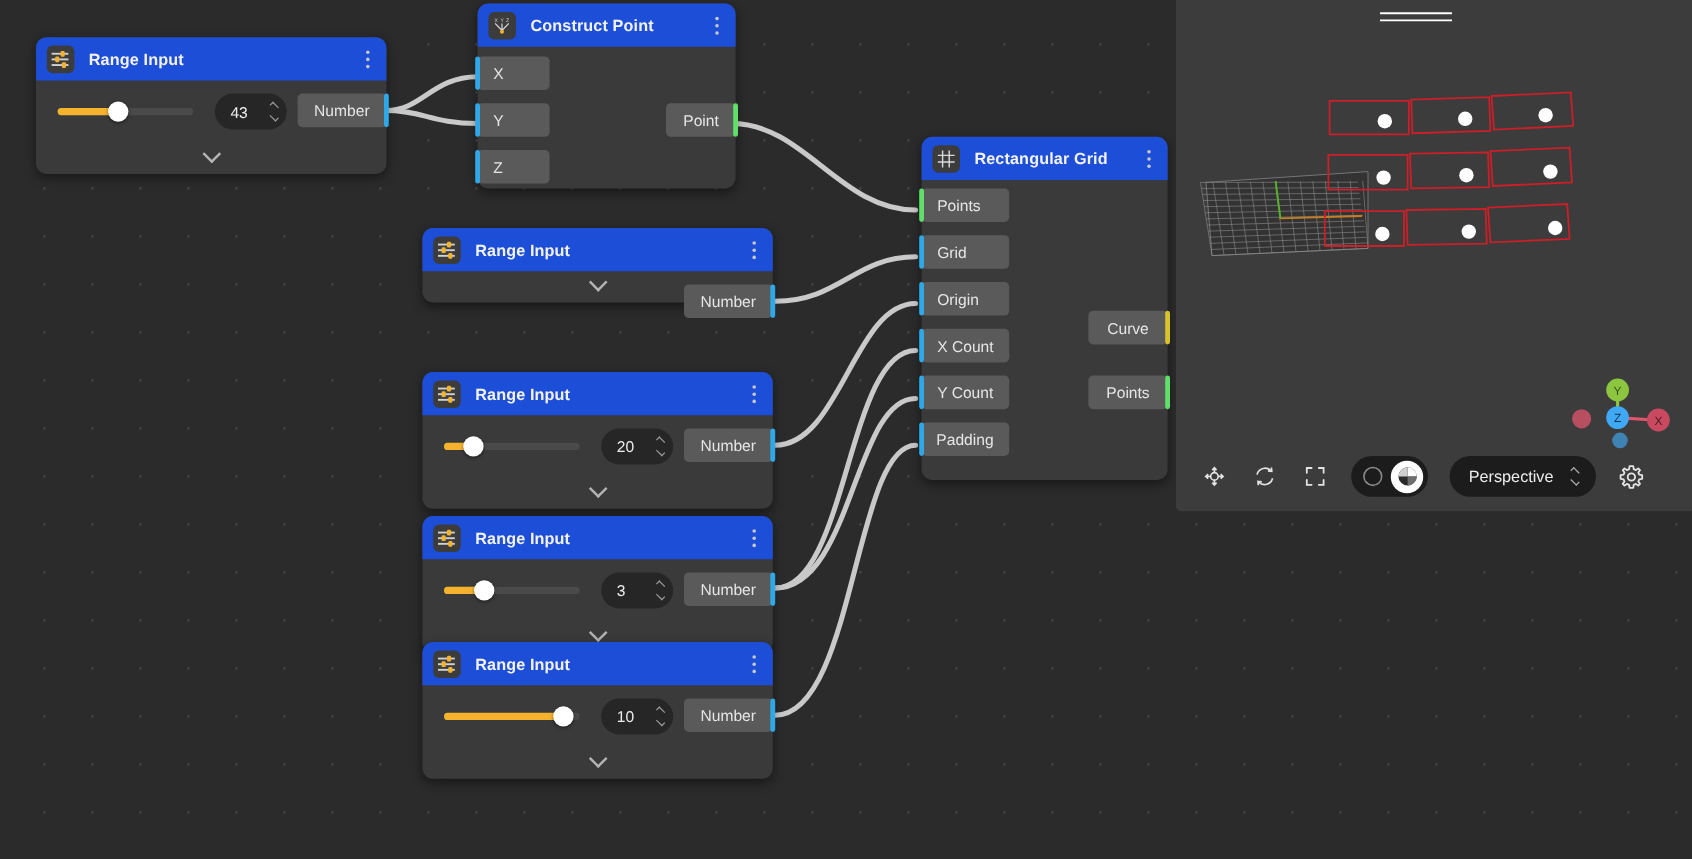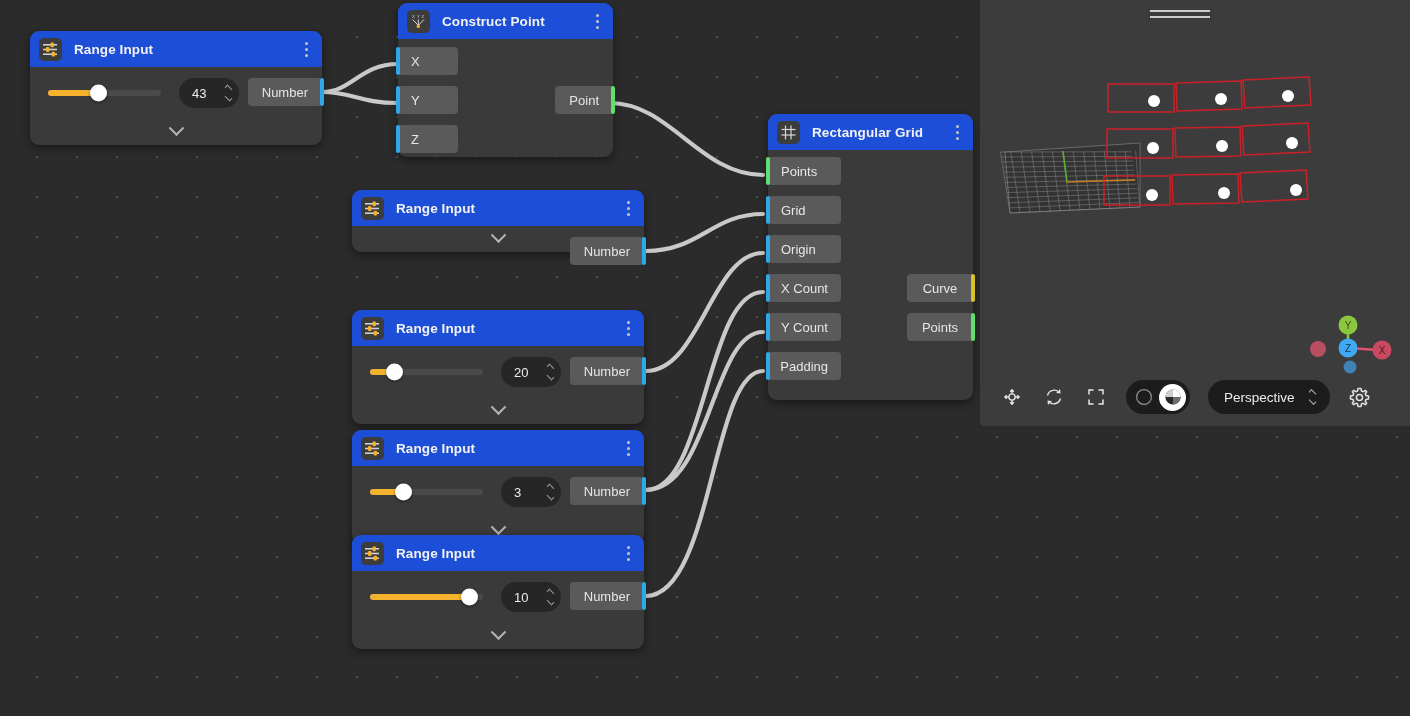--- a/index.html
+++ b/index.html
@@ -526,21 +526,21 @@
       </div>
       <div class="port in gp-in" style="top:163px;">
         <div class="stub c-num"></div>
         <span>Y Count</span>
       </div>
       <div class="port in gp-in" style="top:202px;justify-content:flex-end;">
         <div class="stub c-num"></div>
         <span>Padding</span>
       </div>
 
-      <div class="port out gp-out" style="top:124px;">
+      <div class="port out gp-out" style="top:109px;">
         <span>Curve</span>
         <div class="stub c-crv"></div>
       </div>
       <div class="port out gp-out" style="top:163px;text-align:right;">
         <span>Points</span>
         <div class="stub c-geo"></div>
       </div>
     </div>
   </div>
 

